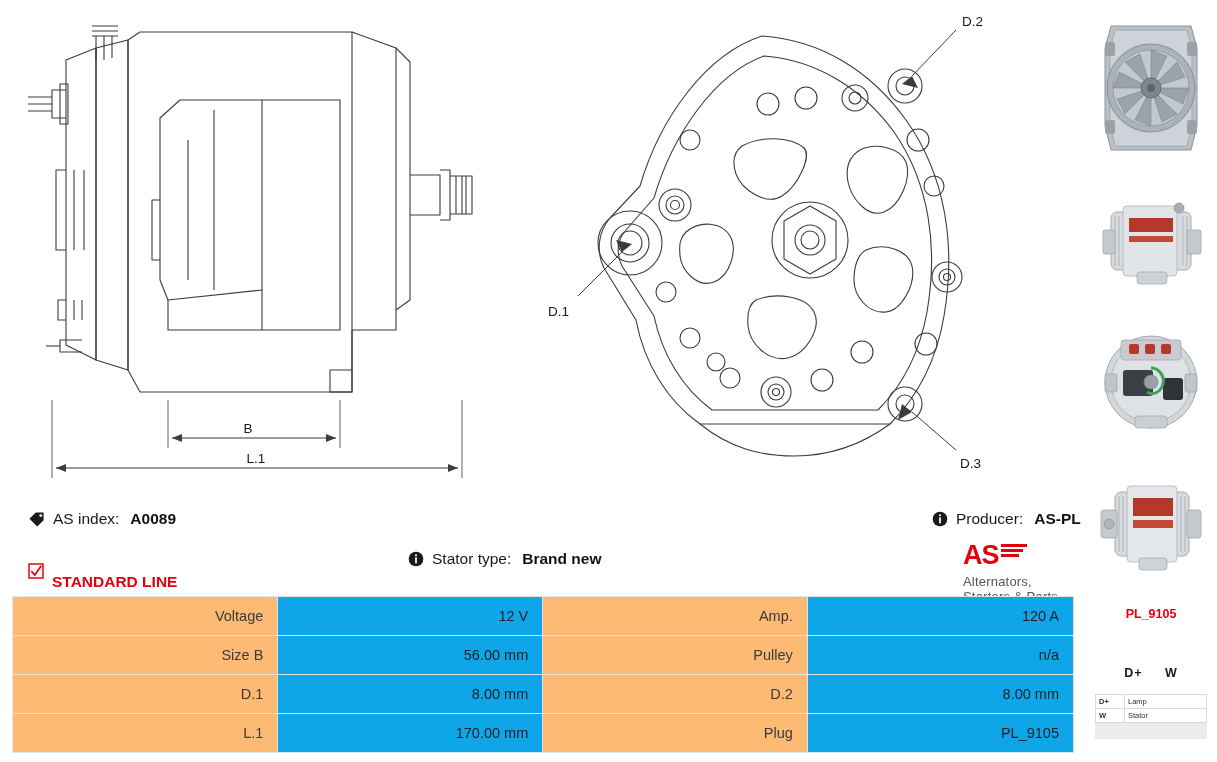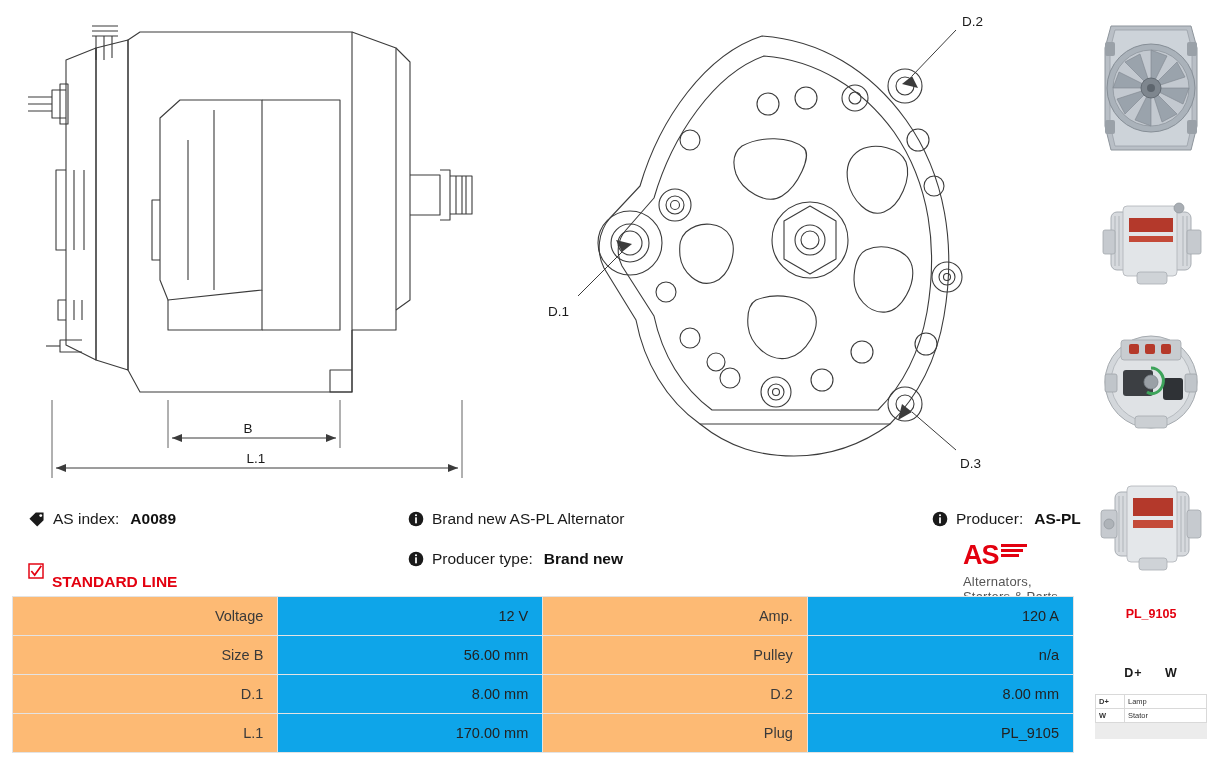--- a/index.html
+++ b/index.html
@@ -342,40 +342,30 @@
     <div class="info-item" style="left:28px; top:52px;">
       <span class="ico">
         <svg width="16" height="16" viewBox="0 0 24 24">
           <rect x="1.5" y="1.5" width="21" height="21" fill="none" stroke="#e3000f" stroke-width="2.2"></rect>
           <path d="M5 12 L10 18 L20 4" fill="none" stroke="#e3000f" stroke-width="2.6"></path>
         </svg>
       </span>
       <span style="color:#e3000f; font-weight:bold;margin-top:23px;">STANDARD LINE</span>
     </div>
 
-    <div class="info-item" style="left:408px; top:12px;">
-      <span class="ico">
-        <svg width="16" height="16" viewBox="0 0 24 24">
-          <circle cx="12" cy="12" r="11" fill="#1a1a1a"></circle>
-          <rect x="10.7" y="9.5" width="2.6" height="9" fill="#fff"></rect>
-          <circle cx="12" cy="6.3" r="1.6" fill="#fff"></circle>
-        </svg>
-      </span>
-      <span class="label">Brand new AS-PL Alternator</span>
-    </div>
 
     <div class="info-item" style="left:408px; top:52px;">
       <span class="ico">
         <svg width="16" height="16" viewBox="0 0 24 24">
           <circle cx="12" cy="12" r="11" fill="#1a1a1a"></circle>
           <rect x="10.7" y="9.5" width="2.6" height="9" fill="#fff"></rect>
           <circle cx="12" cy="6.3" r="1.6" fill="#fff"></circle>
         </svg>
       </span>
-      <span class="label">Producer type:</span>
+      <span class="label">Stator type:</span>
       <span class="value">Brand new</span>
     </div>
 
     <div class="info-item" style="left:932px; top:12px;">
       <span class="ico">
         <svg width="16" height="16" viewBox="0 0 24 24">
           <circle cx="12" cy="12" r="11" fill="#1a1a1a"></circle>
           <rect x="10.7" y="9.5" width="2.6" height="9" fill="#fff"></rect>
           <circle cx="12" cy="6.3" r="1.6" fill="#fff"></circle>
         </svg>

